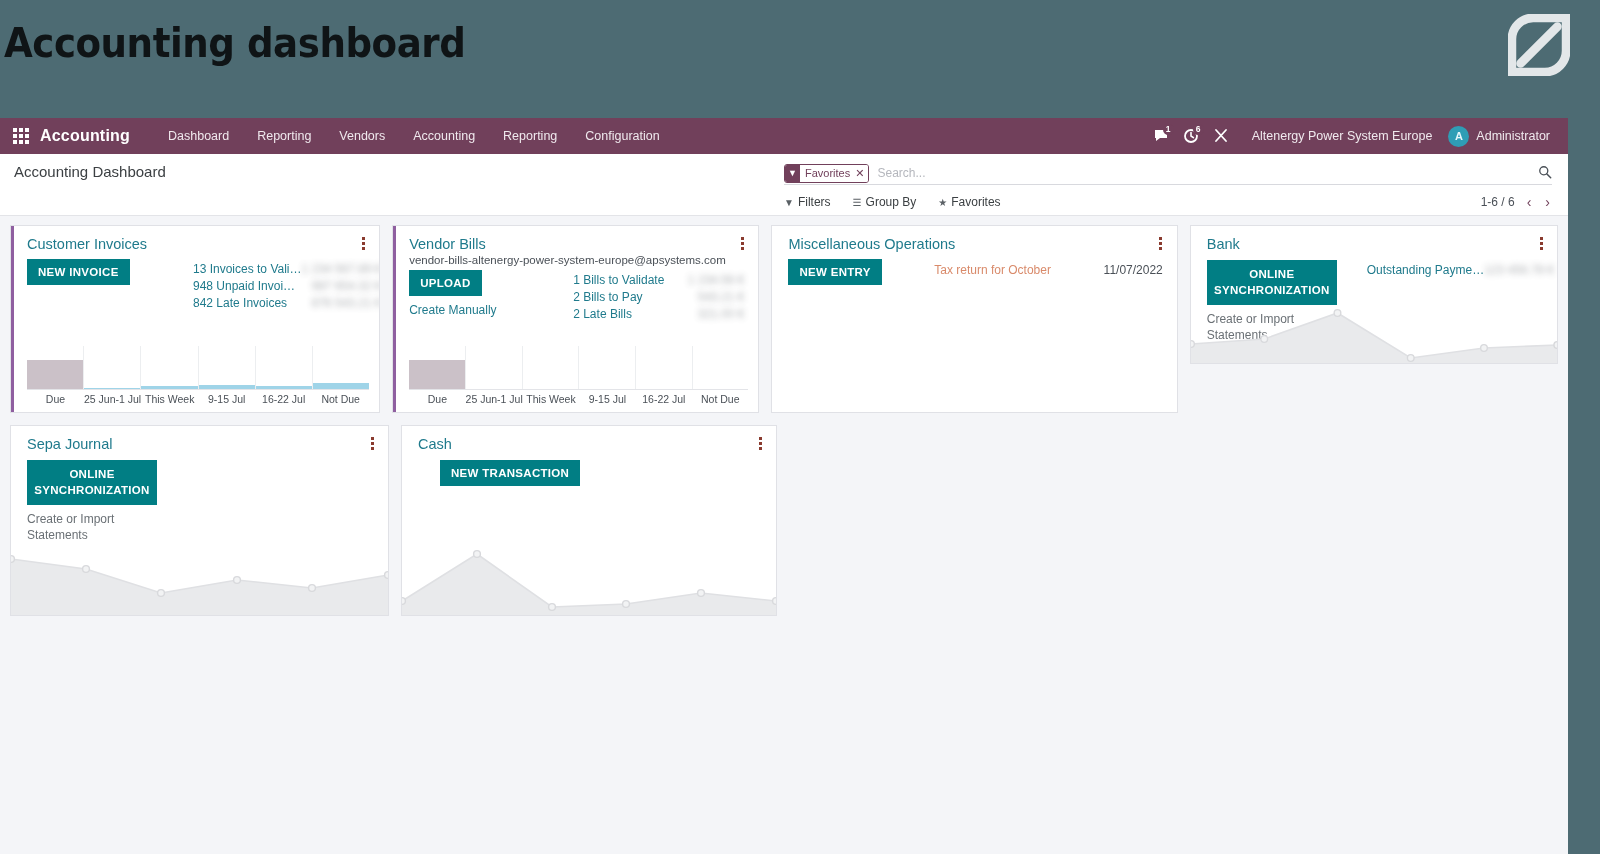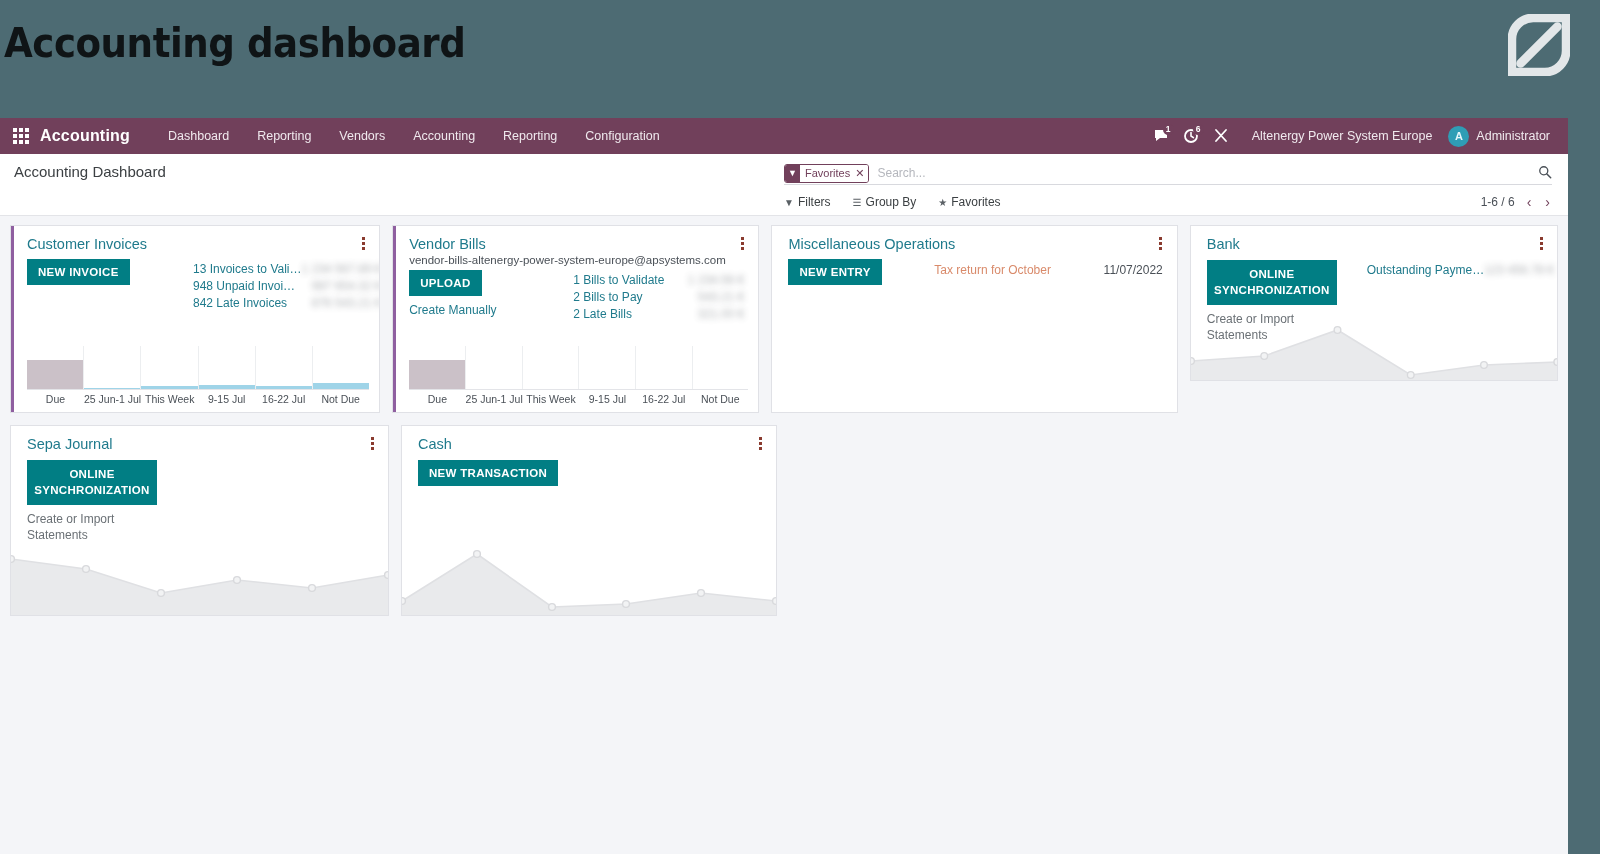--- a/index.html
+++ b/index.html
@@ -450,21 +450,21 @@
             <div class="col-right">
               <div class="misc-row">
                 <span class="misc-name">Tax return for October</span>
                 <span class="misc-date">11/07/2022</span>
               </div>
             </div>
           </div>
         </div>
       </div>
 
-      <div class="kcard" style="width:377px;height:156px;">
+      <div class="kcard" style="width:377px;height:139px;">
         <div class="kmenu">
             <i></i>
             <i></i>
             <i></i>
           </div>
         <div class="kcard-body">
           <div class="kcard-title">Bank</div>
           <div class="card-cols" style="margin-top:8px;">
             <div class="col-left" style="width:146px;">
               <button class="btn-primary btn-two-line">ONLINE SYNCHRONIZATION</button>
@@ -526,21 +526,21 @@
       </div>
 
       <div class="kcard" style="width:376px;height:191px;">
         <div class="kmenu">
             <i></i>
             <i></i>
             <i></i>
           </div>
         <div class="kcard-body">
           <div class="kcard-title">Cash</div>
-          <div class="card-cols" style="margin-top:8px;">
+          <div class="card-cols" style="margin-top:8px;margin-left:22px;">
             <div class="col-left" style="width:150px;">
               <button class="btn-primary">NEW TRANSACTION</button>
             </div>
             <div class="col-right"></div>
           </div>
         </div>
         <svg class="areagraph" viewBox="0 0 374 80" preserveAspectRatio="none" style="position:absolute;bottom:0;left:0;height:80px;">
           <polygon points="0,66 75,19 150,72 224,69 299,58 374,66 374,80 0,80" fill="#e9eaec"></polygon>
           <polyline points="0,66 75,19 150,72 224,69 299,58 374,66" fill="none" stroke="#dfe0e3" stroke-width="1.6"></polyline>
           <g fill="#f2f3f4" stroke="#d8d9dc" stroke-width="1.4">

